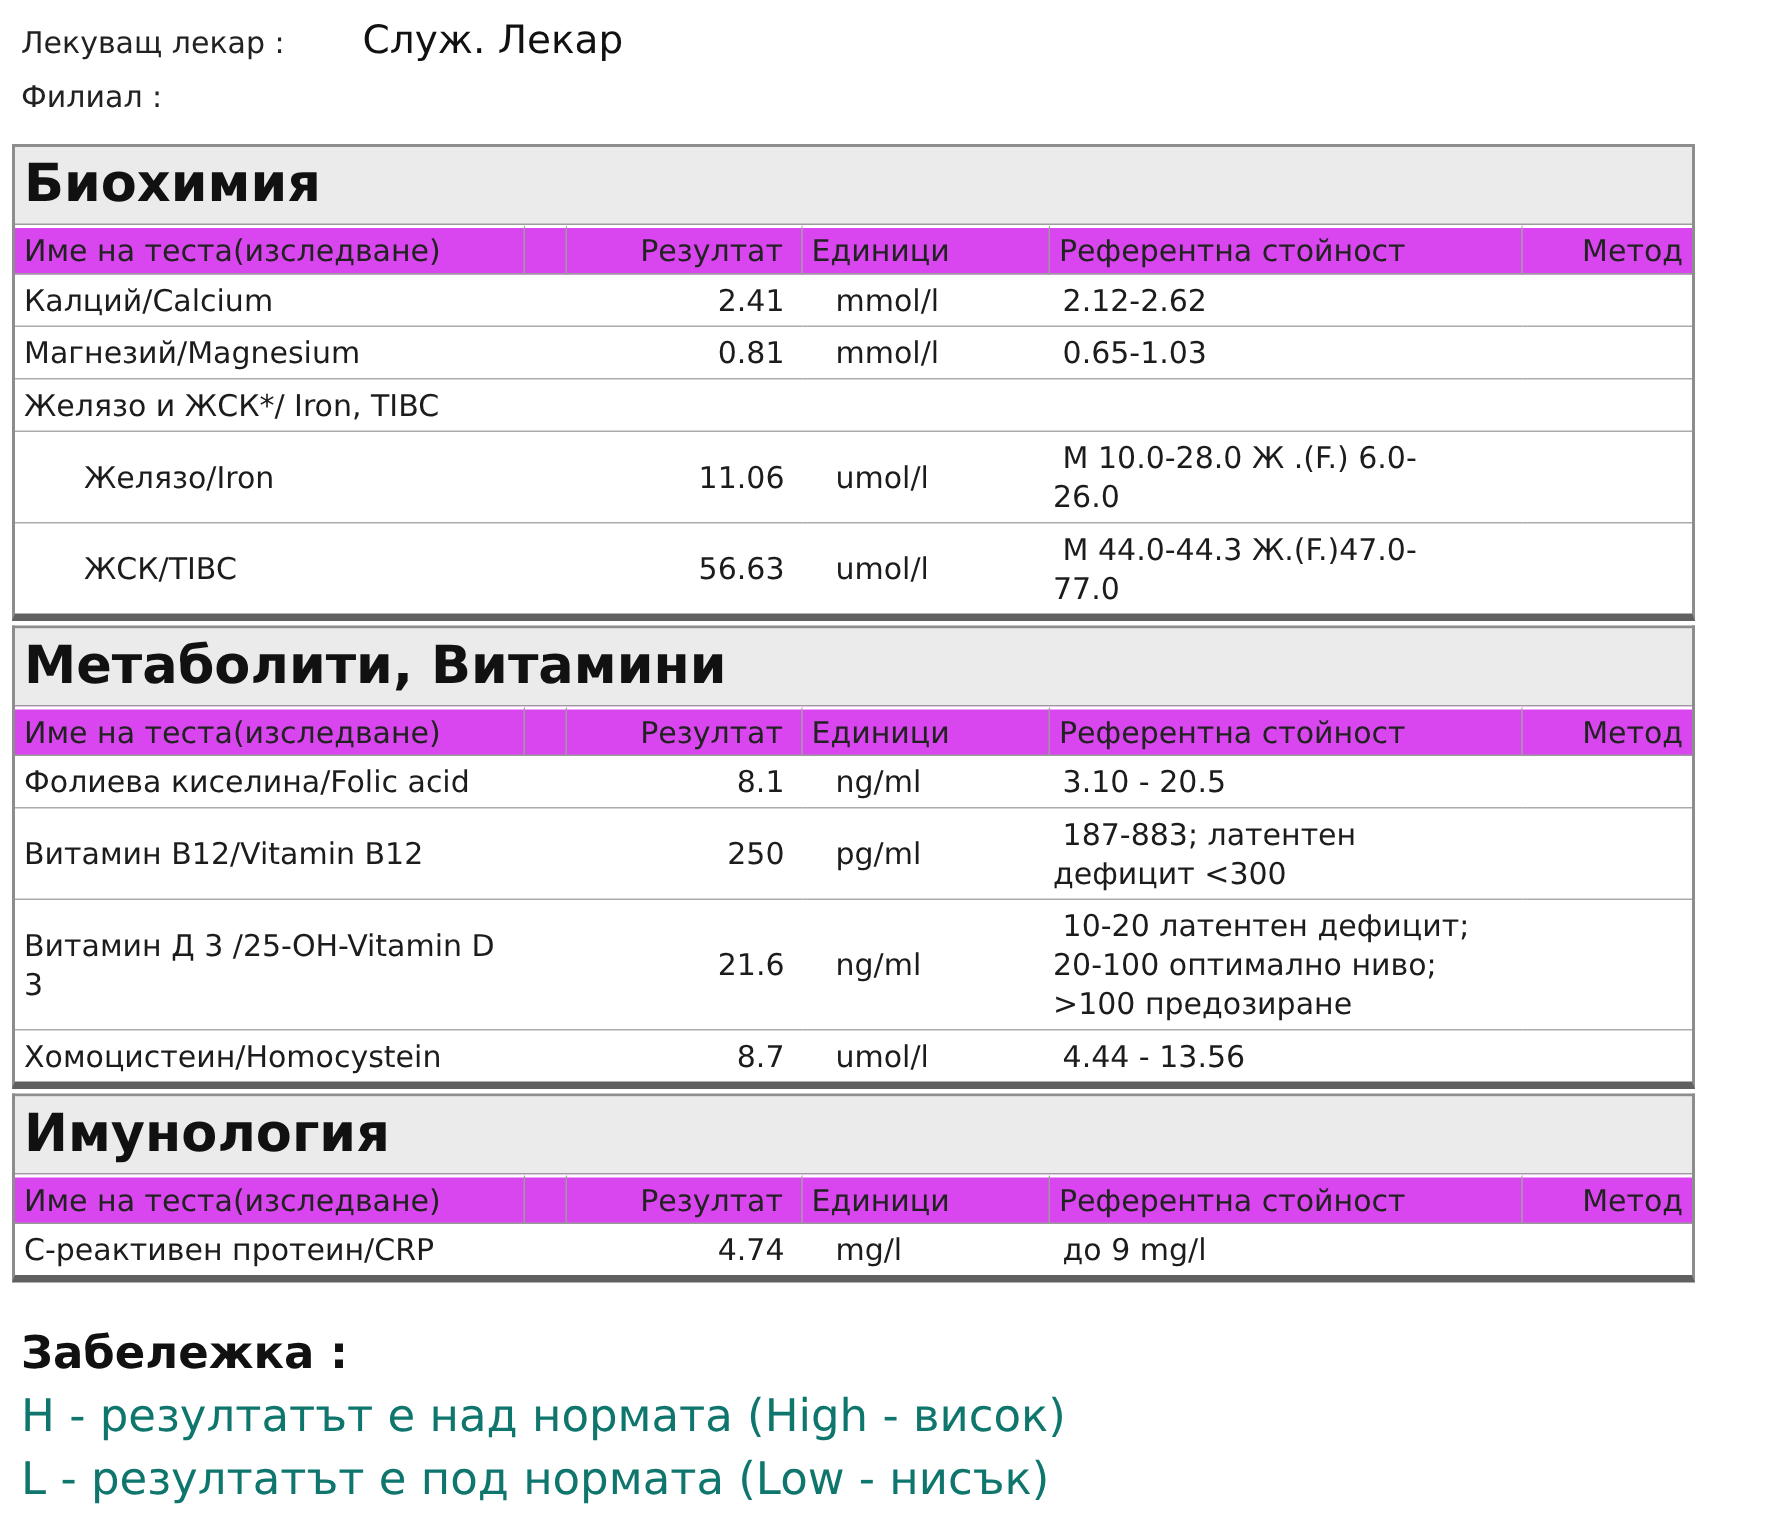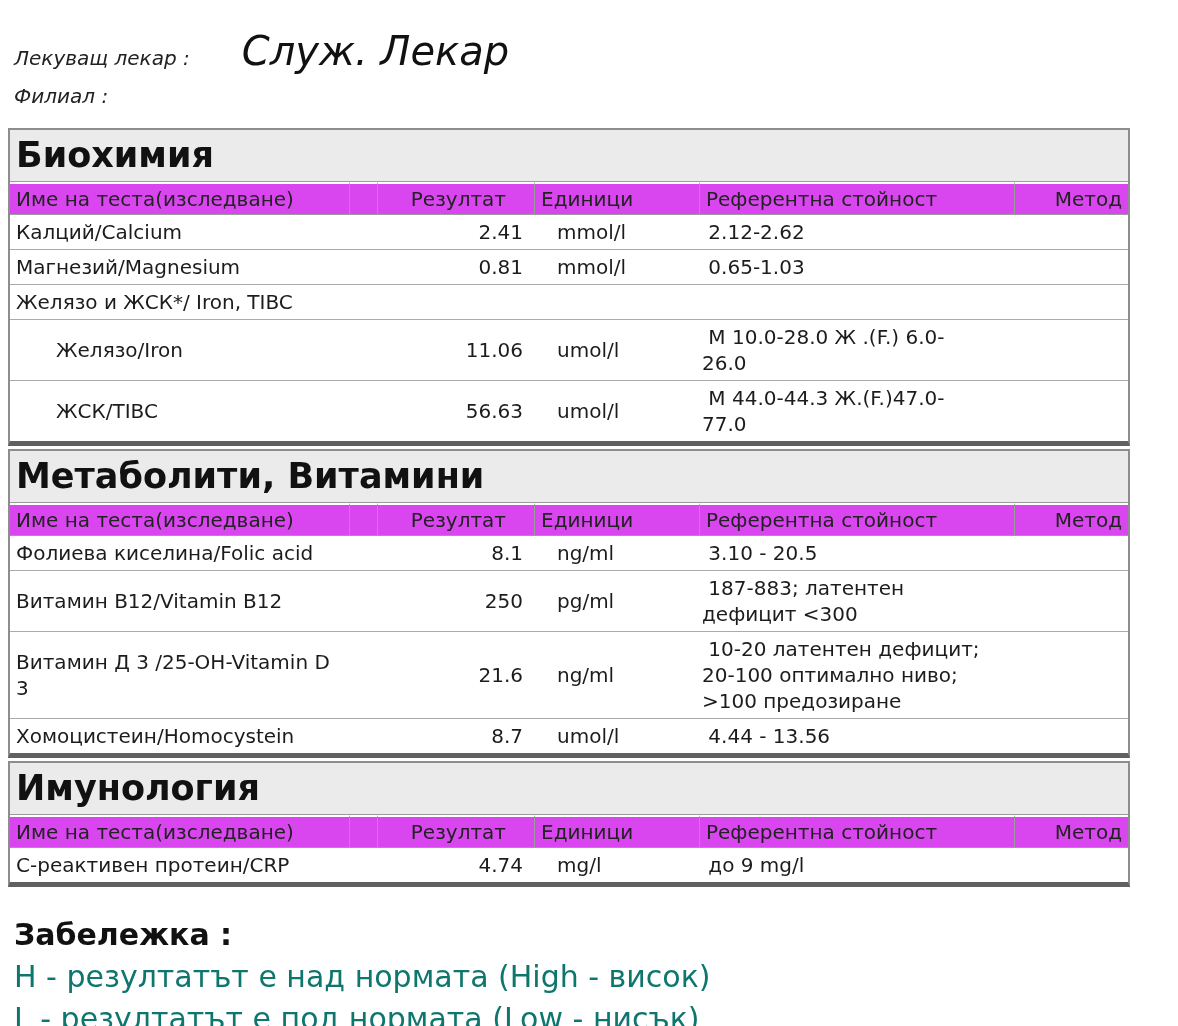--- a/index.html
+++ b/index.html
@@ -7,24 +7,24 @@
   body {
     width: 1178px;
     height: 1026px;
     background: #ffffff;
     color: #1c1c1c;
     font-family: "DejaVu Sans", sans-serif;
     overflow: hidden;
   }
 
   
-  .top-info { padding: 28px 0 0 14px; font-style: italic; }
+  .top-info { padding: 12px 0 0 14px; }
   .info-row { display: flex; align-items: baseline; }
   .info-label { font-size: 20px; color: #222; }
-  .doctor-name { font-size: 40px; margin-left: 52px; color: #111; }
+  .doctor-name { font-size: 26px; margin-left: 52px; color: #111; }
   .info-row.second { margin-top: 10px; }
 
   
   table.lab-table {
     width: 1122px;
     margin: 0 0 3px 8px;
     border: 2px solid #8d8d8d;
     border-bottom: 5px solid #606060;
     border-collapse: separate;
     border-spacing: 0;
@@ -47,21 +47,21 @@
     font-weight: normal;
     text-align: left;
     padding: 3px 6px;
     border-top: 2px solid #ffffff;
     border-bottom: 1px solid #9b9b9b;
     color: #222;
     overflow: hidden;
     white-space: nowrap;
   }
   tr.head-row th:not(:last-child) { border-right: 1px solid #9b9b9b; }
-  tr.head-row th.c-result { text-align: right; padding-right: 28px; }
+  tr.head-row th.c-result { text-align: right; padding-right: 12px; }
   tr.head-row th.c-method { text-align: right; }
 
   td.cell {
     font-size: 20px;
     line-height: 26px;
     padding: 4px 6px;
     border-bottom: 1px solid #ababab;
     vertical-align: middle;
     color: #1c1c1c;
   }

